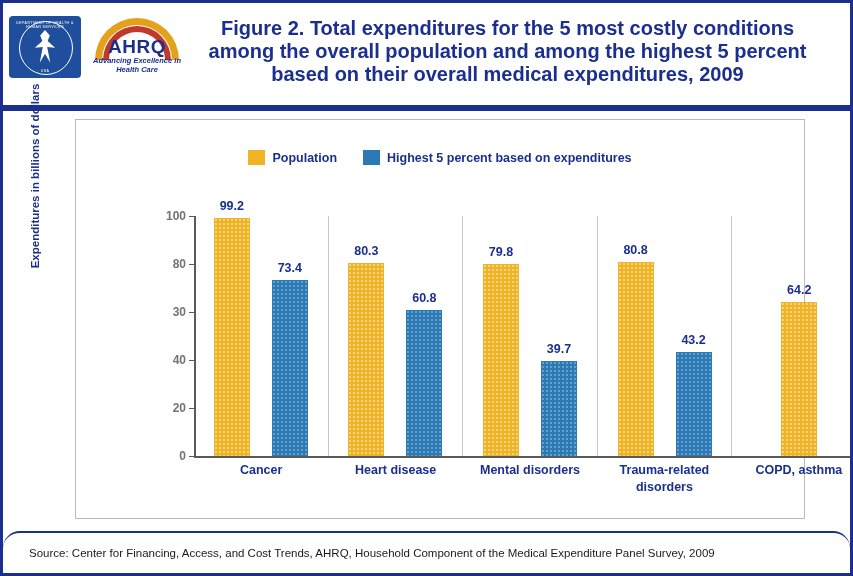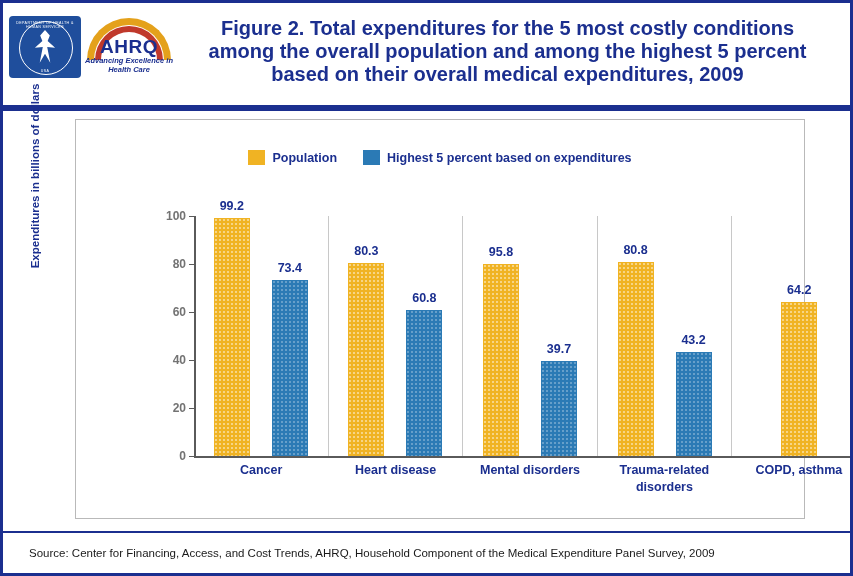--- a/index.html
+++ b/index.html
@@ -76,21 +76,21 @@
     right: 0;
     text-align: center;
     color: #ffffff;
     font-size: 3.6px;
     letter-spacing: .4px;
   }
   .hhs-seal .seal-text-top { top: 5px; }
   .hhs-seal .seal-text-bottom { bottom: 5px; }
 
   .ahrq-logo {
-    margin-left: 0;
+    margin-left: 8px;
     width: 96px;
     height: 62px;
     position: relative;
     flex: 0 0 auto;
   }
   .ahrq-arc {
     position: absolute;
     left: 6px;
     top: 2px;
     width: 84px;
@@ -315,20 +315,21 @@
   .footer {
     position: absolute;
     left: 0;
     right: 0;
     bottom: 0;
     height: 40px;
     border-top: 2px solid #1b2f8f;
     background: #ffffff;
     display: flex;
     align-items: center;
+    border-radius: 17px;
   }
   .source {
     padding-left: 26px;
     font-size: 11.5px;
     color: #1a1a1a;
   }
 </style>
 </head>
 <body>
 
@@ -366,21 +367,21 @@
         <div class="legend-item">
           <span class="swatch high"></span>
           <span>Highest 5 percent based on expenditures</span>
         </div>
       </div>
 
       <div class="plot">
         <div class="ticks">
           <div class="tick" style="top:0px">100</div>
           <div class="tick" style="top:48px">80</div>
-          <div class="tick" style="top:96px">60</div>
+          <div class="tick" style="top:96px">30</div>
           <div class="tick" style="top:144px">40</div>
           <div class="tick" style="top:192px">20</div>
           <div class="tick" style="top:240px">0</div>
         </div>
 
         <div class="axis-line-y">
           <div class="tick-mark" style="top:0px"></div>
           <div class="tick-mark" style="top:48px"></div>
           <div class="tick-mark" style="top:96px"></div>
           <div class="tick-mark" style="top:144px"></div>
@@ -413,21 +414,21 @@
             <div class="bar-wrap">
               <div class="bar high" style="height:146px">
                 <span class="bar-label">60.8</span>
               </div>
             </div>
           </div>
 
           <div class="group">
             <div class="bar-wrap">
               <div class="bar pop" style="height:192px">
-                <span class="bar-label">95.8</span>
+                <span class="bar-label">79.8</span>
               </div>
             </div>
             <div class="bar-wrap">
               <div class="bar high" style="height:95px">
                 <span class="bar-label">39.7</span>
               </div>
             </div>
           </div>
 
           <div class="group">

